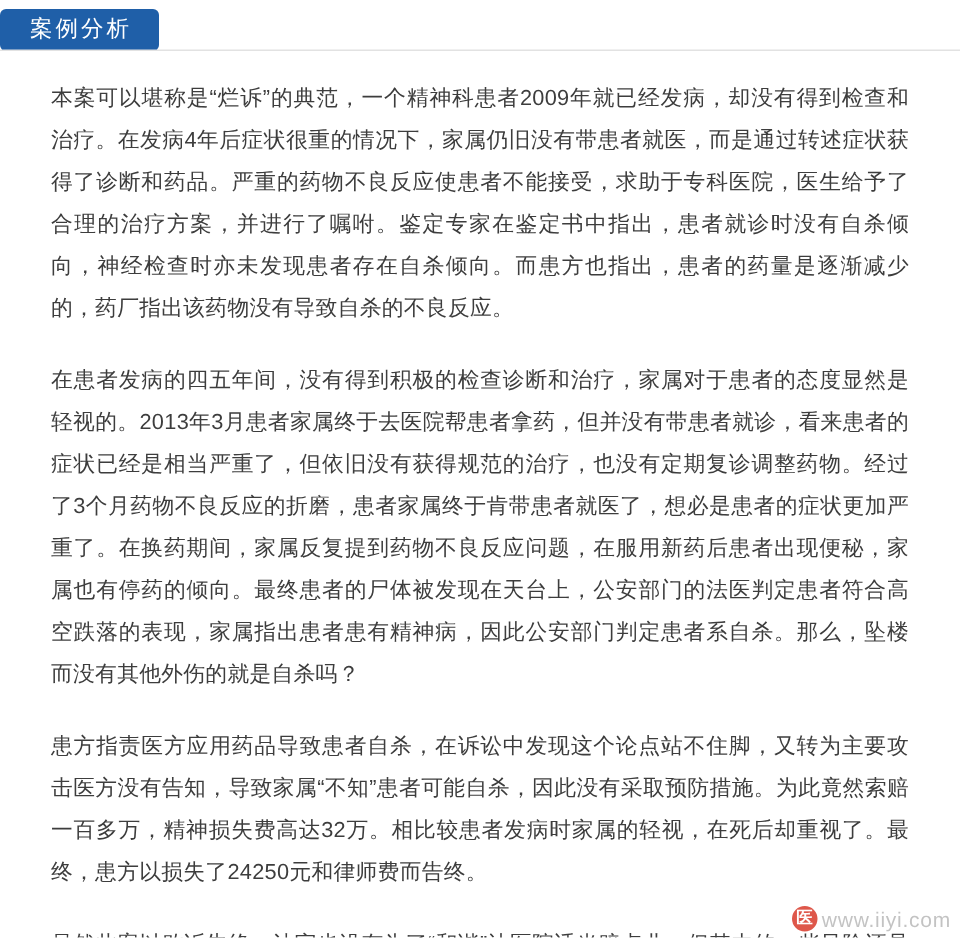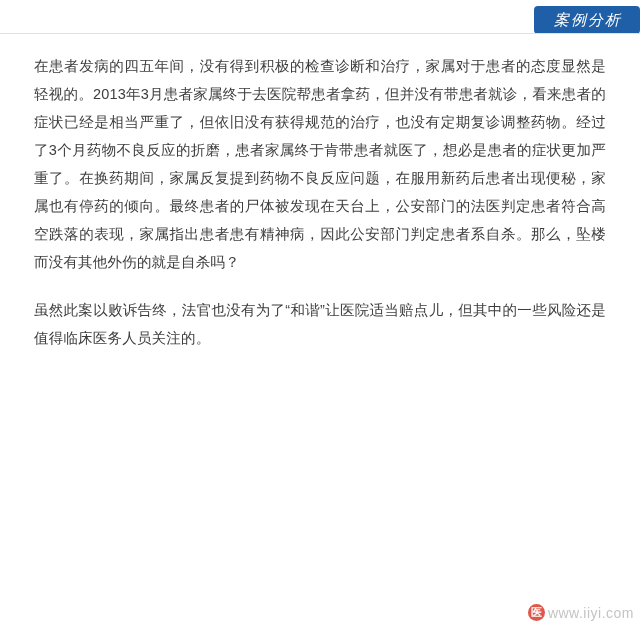--- a/index.html
+++ b/index.html
@@ -17,24 +17,23 @@
   .page {
     width: 640px;
     height: 625px;
     position: relative;
     box-sizing: border-box;
   }
   
   .badge-row {
     width: 100%;
     display: flex;
-    justify-content: flex-end;
+    justify-content: flex-start;
     padding-top: 6px;
     padding-bottom: 4px;
-    font-style: italic;
   }
   .badge {
     background: #1f5fa8;
     color: #ffffff;
     font-size: 15px;
     letter-spacing: 2px;
     padding: 6px 18px 7px 20px;
     border-radius: 4px;
     line-height: 1;
     font-weight: normal;
@@ -94,21 +93,23 @@
 <body>
 
 <div class="page">
 
   <div class="badge-row">
     <div class="badge">案例分析</div>
   </div>
   <div class="header-rule"></div>
 
   <div class="content">
+    <p class="para">本案可以堪称是“烂诉”的典范，一个精神科患者2009年就已经发病，却没有得到检查和治疗。在发病4年后症状很重的情况下，家属仍旧没有带患者就医，而是通过转述症状获得了诊断和药品。严重的药物不良反应使患者不能接受，求助于专科医院，医生给予了合理的治疗方案，并进行了嘱咐。鉴定专家在鉴定书中指出，患者就诊时没有自杀倾向，神经检查时亦未发现患者存在自杀倾向。而患方也指出，患者的药量是逐渐减少的，药厂指出该药物没有导致自杀的不良反应。</p>
     <p class="para">在患者发病的四五年间，没有得到积极的检查诊断和治疗，家属对于患者的态度显然是轻视的。2013年3月患者家属终于去医院帮患者拿药，但并没有带患者就诊，看来患者的症状已经是相当严重了，但依旧没有获得规范的治疗，也没有定期复诊调整药物。经过了3个月药物不良反应的折磨，患者家属终于肯带患者就医了，想必是患者的症状更加严重了。在换药期间，家属反复提到药物不良反应问题，在服用新药后患者出现便秘，家属也有停药的倾向。最终患者的尸体被发现在天台上，公安部门的法医判定患者符合高空跌落的表现，家属指出患者患有精神病，因此公安部门判定患者系自杀。那么，坠楼而没有其他外伤的就是自杀吗？</p>
+    <p class="para">患方指责医方应用药品导致患者自杀，在诉讼中发现这个论点站不住脚，又转为主要攻击医方没有告知，导致家属“不知”患者可能自杀，因此没有采取预防措施。为此竟然索赔一百多万，精神损失费高达32万。相比较患者发病时家属的轻视，在死后却重视了。最终，患方以损失了24250元和律师费而告终。</p>
     <p class="para">虽然此案以败诉告终，法官也没有为了“和谐”让医院适当赔点儿，但其中的一些风险还是值得临床医务人员关注的。</p>
   </div>
 
   <div class="watermark">
     <span class="wm-mark">医</span>
     <span class="wm-text">www.iiyi.com</span>
   </div>
 
 </div>
 

